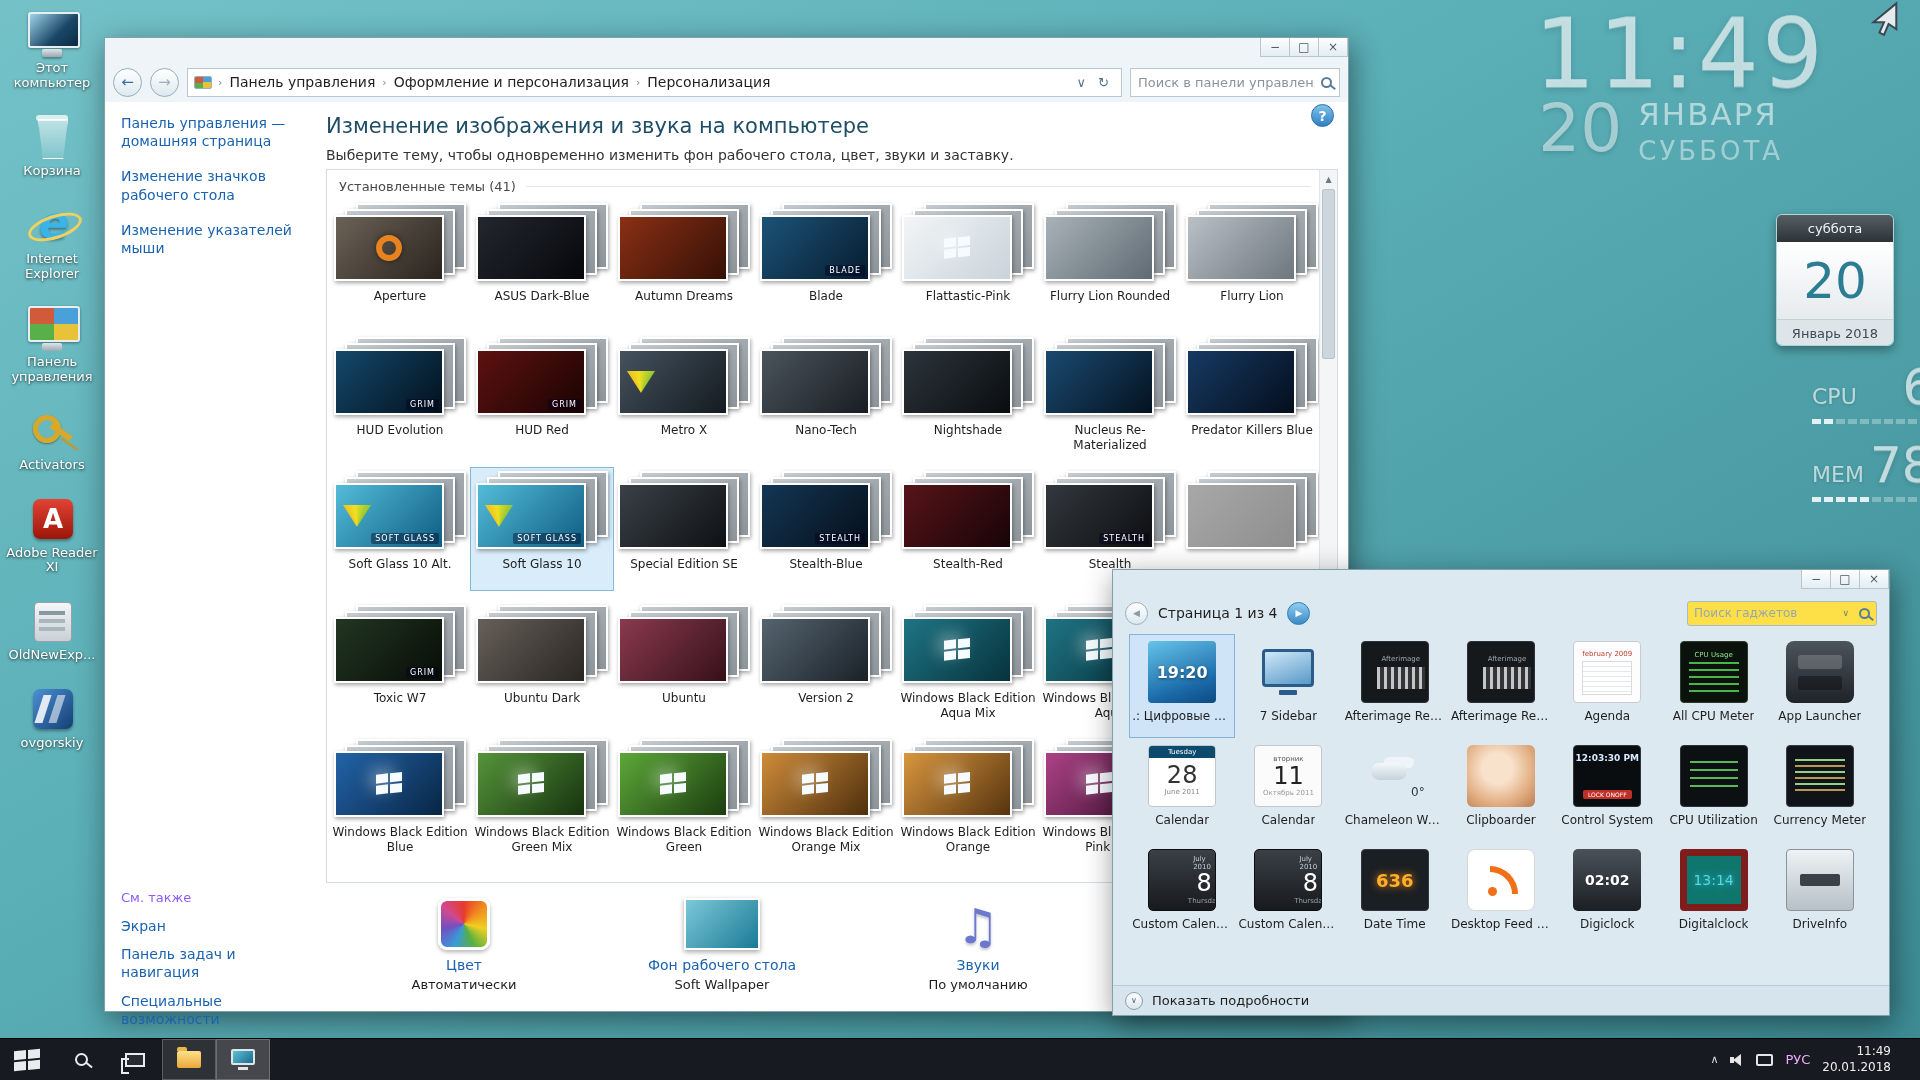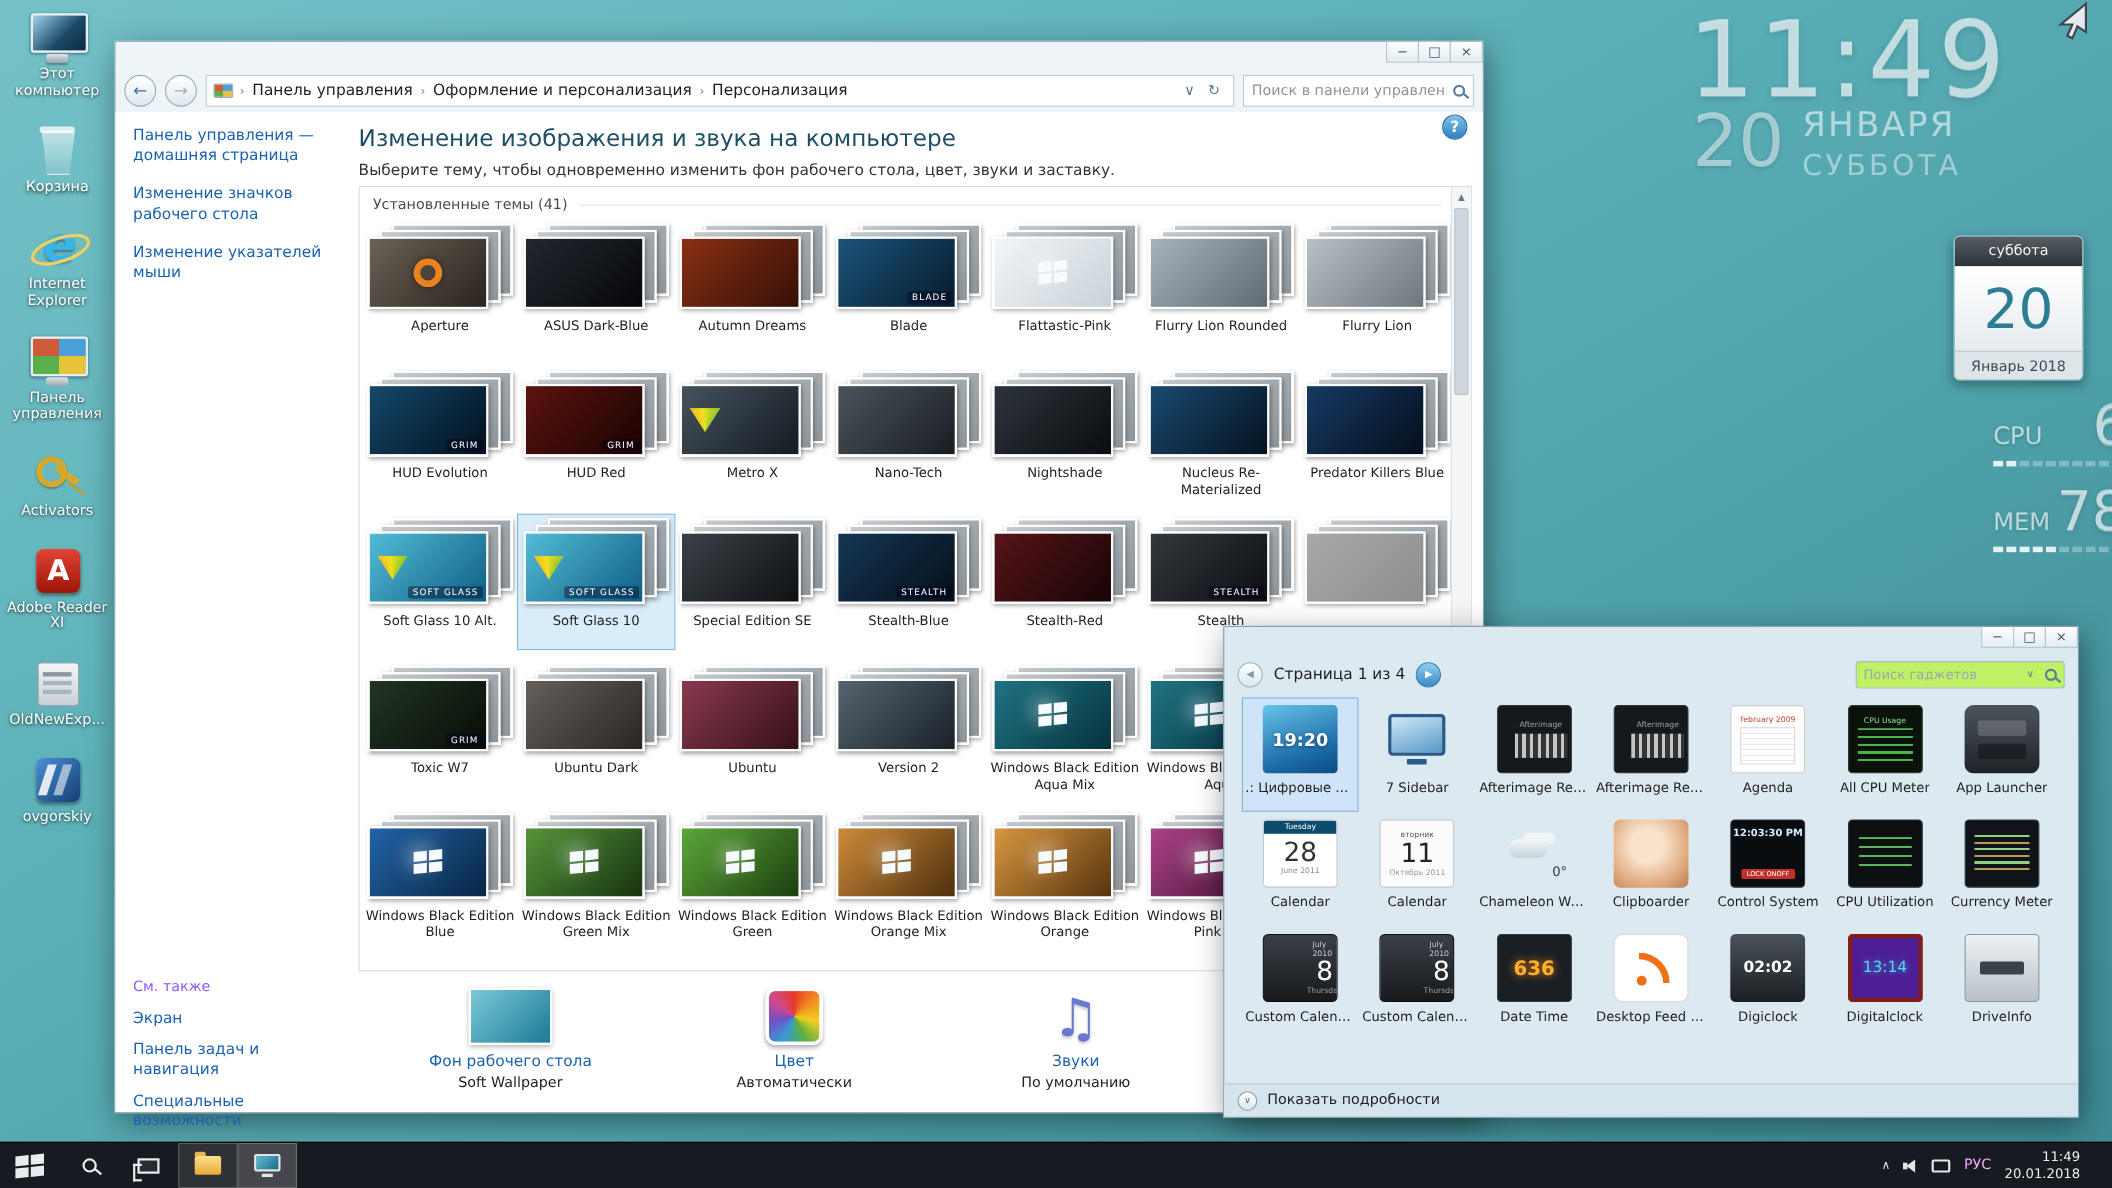--- a/index.html
+++ b/index.html
@@ -115,21 +115,21 @@
 .fi-img[data-kind="sound"]::before{content:"♫";font-size:48px;line-height:1;color:#6a78d0;text-shadow:0 2px 3px rgba(0,0,40,.25);}
 .fi-link{color:#1a62b0;font-size:14px;margin-bottom:4px;}
 .fi-val{color:#1e1e1e;font-size:13px;}
 
 
 .gw{left:1112px;top:569px;width:778px;height:447px;background:#dde9f1;z-index:4;}
 .gw-header{height:34px;display:flex;align-items:center;gap:10px;padding:0 12px;}
 .pagebtn{width:23px;height:23px;border-radius:50%;border:1px solid #9ab0bc;background:linear-gradient(#ffffff,#dce8ee);color:#8a9aa4;font-size:9px;display:flex;align-items:center;justify-content:center;cursor:pointer;}
 .pagebtn.next{background:linear-gradient(#8fcdf0,#3a8ac6);border-color:#2f7bb4;color:#fff;}
 .gw-page{font-size:14px;color:#1e1e1e;}
-.gw-search{margin-left:auto;width:190px;height:25px;background:#bef264;border:1px solid #a8bcc8;border-radius:3px;display:flex;align-items:center;padding:0 6px;gap:10px;}
+.gw-search{margin-left:auto;width:190px;height:25px;background:#fde047;border:1px solid #a8bcc8;border-radius:3px;display:flex;align-items:center;padding:0 6px;gap:10px;}
 .gw-search input{flex:1;min-width:0;border:none;outline:none;background:transparent;font-family:inherit;font-size:12px;color:#555;}
 .gw-search input::placeholder{color:#9aa6ae;}
 .gw-dd{font-size:9px;color:#6a7a86;cursor:pointer;}
 .gw-grid{display:grid;grid-template-columns:repeat(7,1fr);padding:4px 16px 0;}
 .gadget{height:104px;display:flex;flex-direction:column;align-items:center;padding-top:6px;border:1px solid transparent;cursor:pointer;}
 .gadget.selected{background:#cfe4f7;border-color:#84b4dc;}
 .g-img{position:relative;width:68px;height:62px;border-radius:4px;overflow:hidden;display:flex;flex-direction:column;align-items:center;justify-content:center;}
 .g-name{margin-top:6px;max-width:100px;font-size:12px;color:#1e1e1e;text-align:center;white-space:nowrap;overflow:hidden;text-overflow:ellipsis;}
 .g-top{font-size:7px;}.g-text{font-size:16px;}.g-sub{font-size:7px;}
 .g-top:empty,.g-text:empty,.g-sub:empty{display:none;}
@@ -173,21 +173,21 @@
 .g-img[data-kind="calendar-dark"] .g-top{color:#c8ced4;}
 .g-img[data-kind="calendar-dark"] .g-text{color:#fff;font-size:24px;line-height:1.05;}
 .g-img[data-kind="calendar-dark"] .g-sub{color:#9aa2aa;}
 .g-img[data-kind="datetime"]{background:#1a1f24;border:1px solid #34383c;border-radius:4px;}
 .g-img[data-kind="datetime"] .g-text{color:#ffb028;font-weight:bold;font-size:18px;text-shadow:0 0 8px rgba(255,140,20,.9);}
 .g-img[data-kind="rss"]{background:#fff;border:1px solid #d8d8d8;border-radius:8px;}
 .g-img[data-kind="rss"]::before{content:"";position:absolute;left:20px;bottom:14px;width:9px;height:9px;border-radius:50%;background:#f07018;}
 .g-img[data-kind="rss"]::after{content:"";position:absolute;left:22px;bottom:16px;width:22px;height:22px;border-top:6px solid #f07018;border-right:6px solid #f07018;border-radius:0 100% 0 0;}
 .g-img[data-kind="digiclock"]{background:linear-gradient(#4a5158,#1b1f24);border-radius:5px;}
 .g-img[data-kind="digiclock"] .g-text{color:#fff;font-weight:bold;font-size:14px;}
-.g-img[data-kind="digitalclock"]{background:#4c1d95;border:4px solid #7f1d1d;border-radius:4px;}
+.g-img[data-kind="digitalclock"]{background:#0f766e;border:7px solid #7f1d1d;border-radius:4px;}
 .g-img[data-kind="digitalclock"] .g-text{color:#54d8e8;font-size:14px;text-shadow:0 0 6px rgba(60,220,240,.8);}
 .g-img[data-kind="driveinfo"]{background:linear-gradient(#eef2f4,#b6c0c6);border:1px solid #8a949a;border-radius:4px;}
 .g-img[data-kind="driveinfo"]::after{content:"";width:40px;height:12px;background:#3a4148;border-radius:2px;}
 .gw-footer{position:absolute;left:0;bottom:0;width:100%;height:30px;background:#d6e4ee;border-top:1px solid #b8ccd8;display:flex;align-items:center;gap:9px;padding:0 12px;}
 .gw-chev{width:18px;height:18px;border-radius:50%;border:1px solid #8aa0ae;background:linear-gradient(#fff,#dce6ec);color:#50616e;font-size:8px;display:flex;align-items:center;justify-content:center;cursor:pointer;}
 .gw-details{font-size:13px;color:#1e1e1e;cursor:pointer;}
 
 
 .taskbar{position:absolute;left:0;bottom:0;width:1920px;height:42px;background:#171a20;border-top:1px solid #000;display:flex;align-items:stretch;z-index:6;}
 .tb-btn{width:54px;display:flex;align-items:center;justify-content:center;cursor:pointer;}
@@ -817,29 +817,29 @@
           </div>
           <div class="vscroll">
             <div class="sb-btn">▲</div>
             <div class="sb-thumb"></div>
             <div class="sb-btn sb-down">▼</div>
           </div>
         </div>
         <div class="cp-footer">
 
             <div class="fi">
+              <div class="fi-img" data-kind="color"></div>
+              <div class="fi-link">Цвет</div>
+              <div class="fi-val">Автоматически</div>
+            </div>
+
+            <div class="fi">
               <div class="fi-img" data-kind="wallpaper"></div>
               <div class="fi-link">Фон рабочего стола</div>
               <div class="fi-val">Soft Wallpaper</div>
-            </div>
-
-            <div class="fi">
-              <div class="fi-img" data-kind="color"></div>
-              <div class="fi-link">Цвет</div>
-              <div class="fi-val">Автоматически</div>
             </div>
 
             <div class="fi">
               <div class="fi-img" data-kind="sound"></div>
               <div class="fi-link">Звуки</div>
               <div class="fi-val">По умолчанию</div>
             </div>
 
         </div>
       </div>

